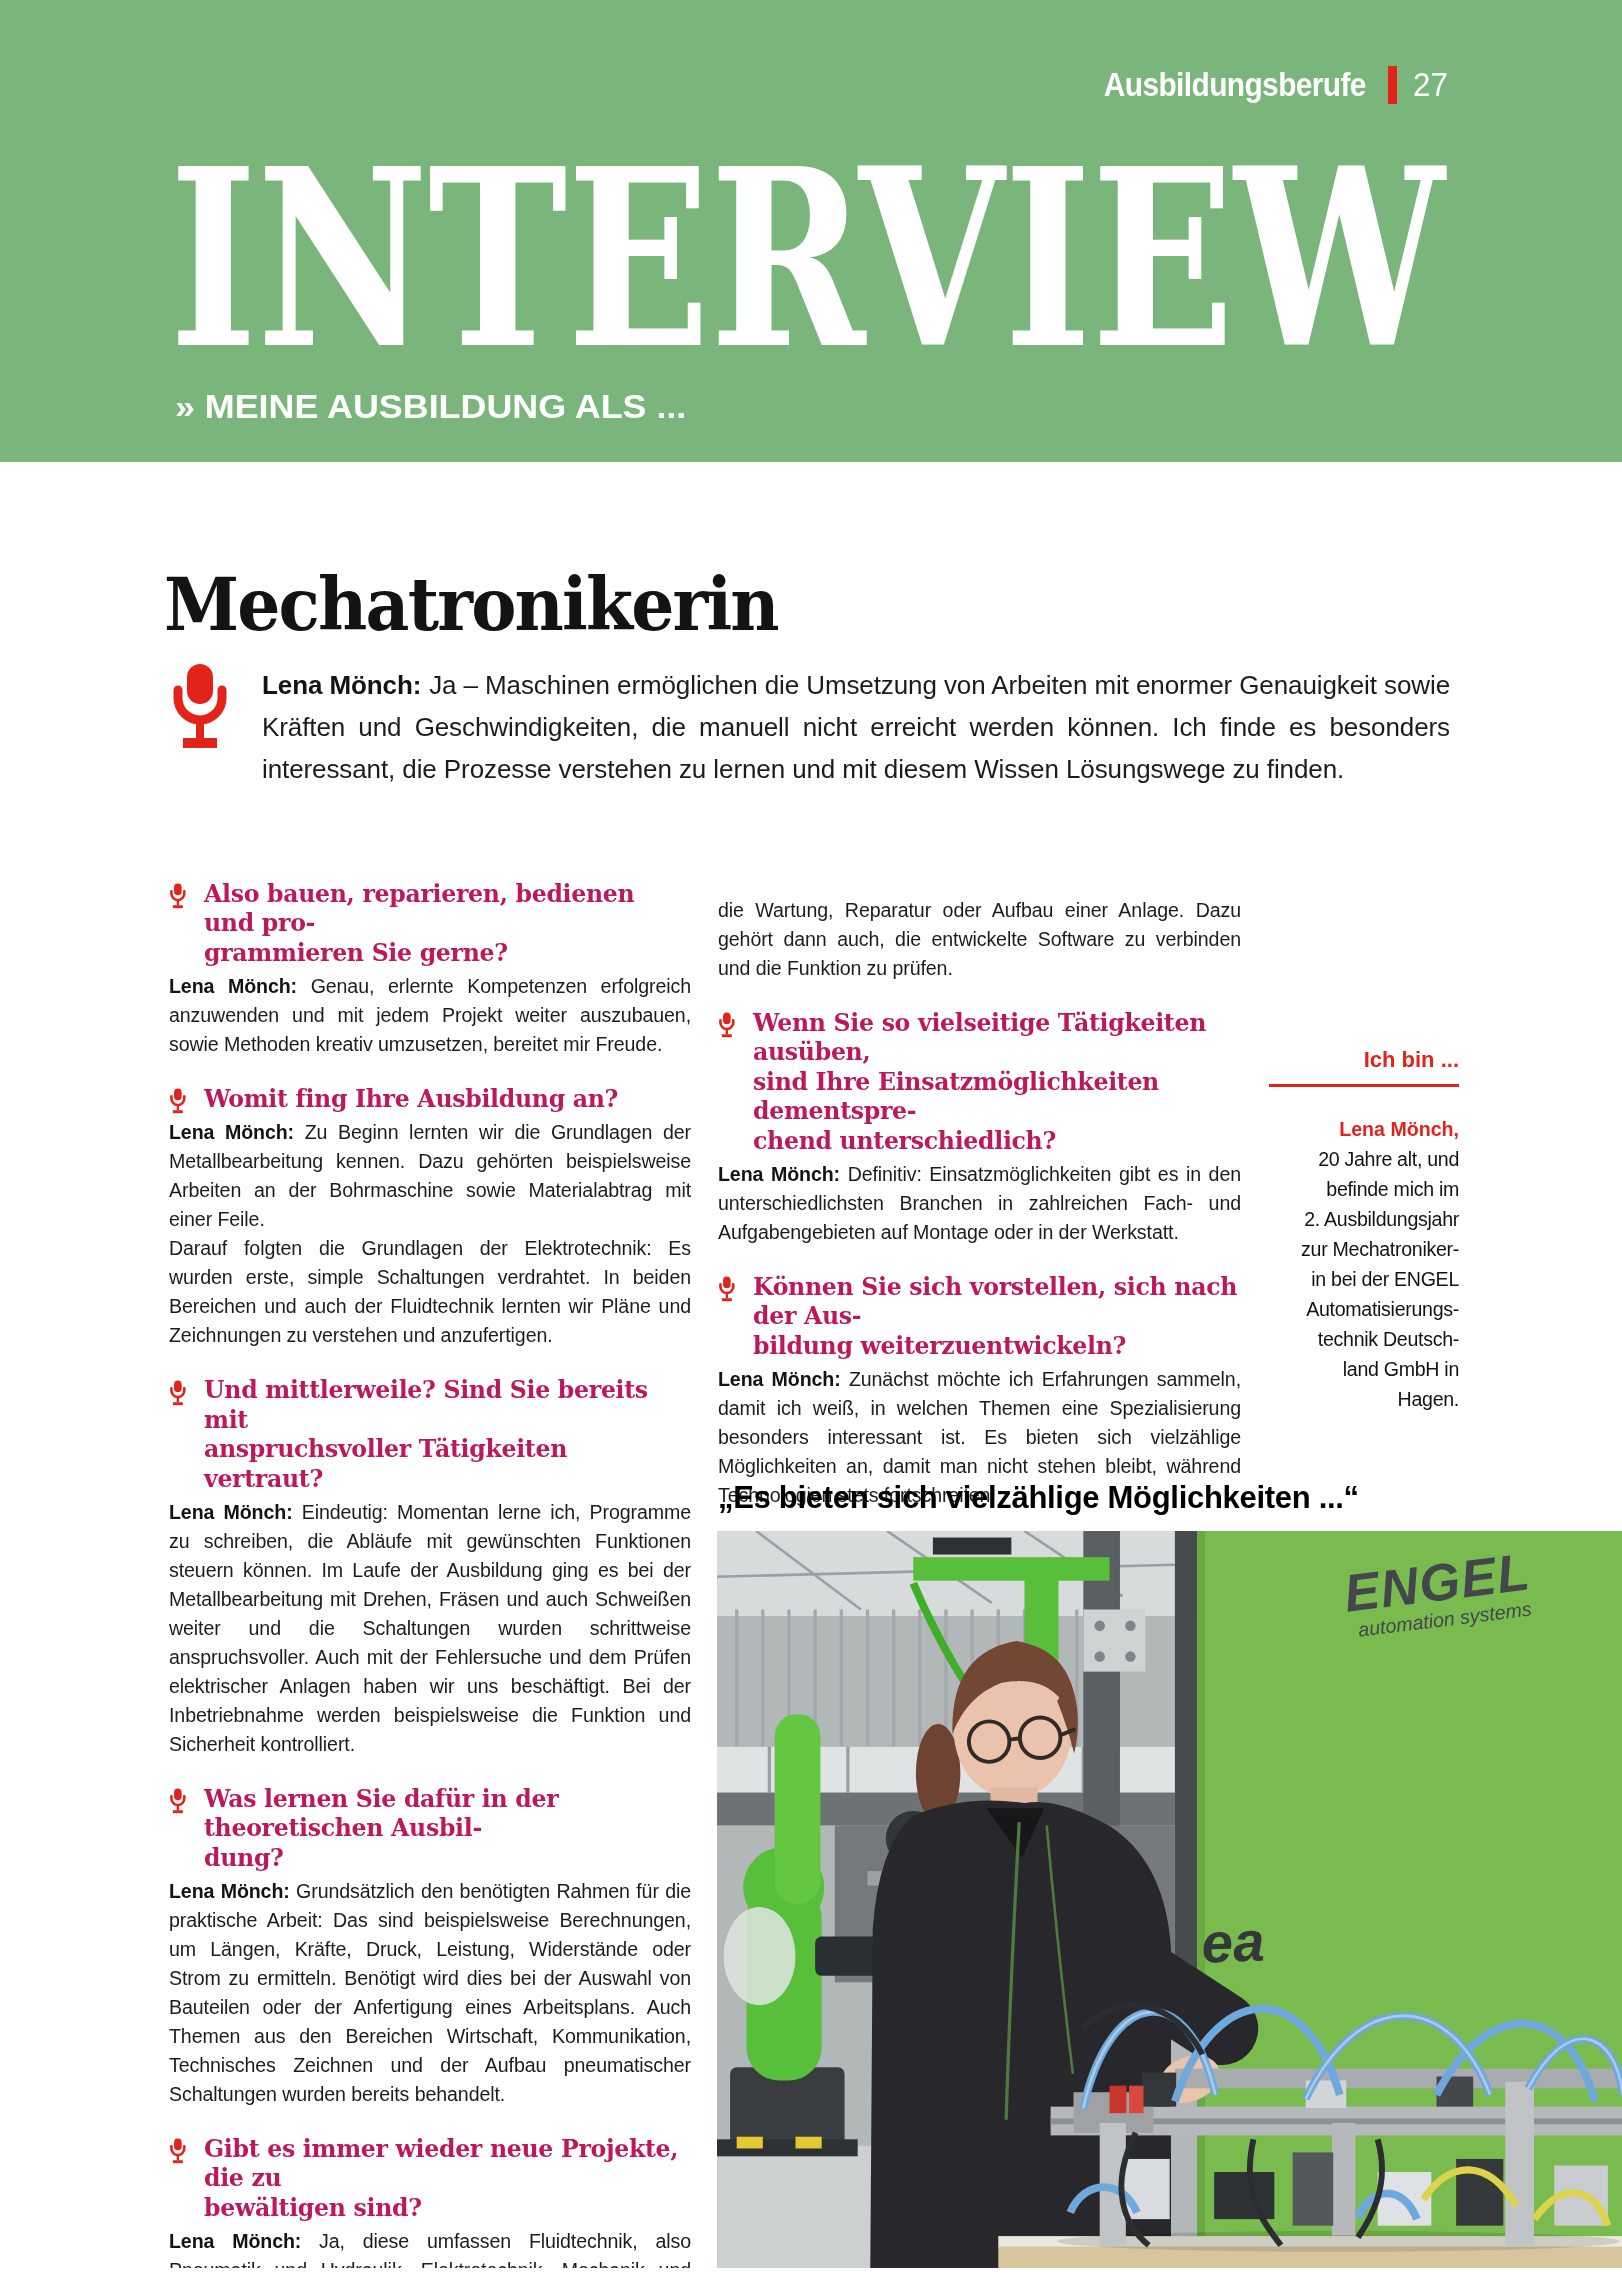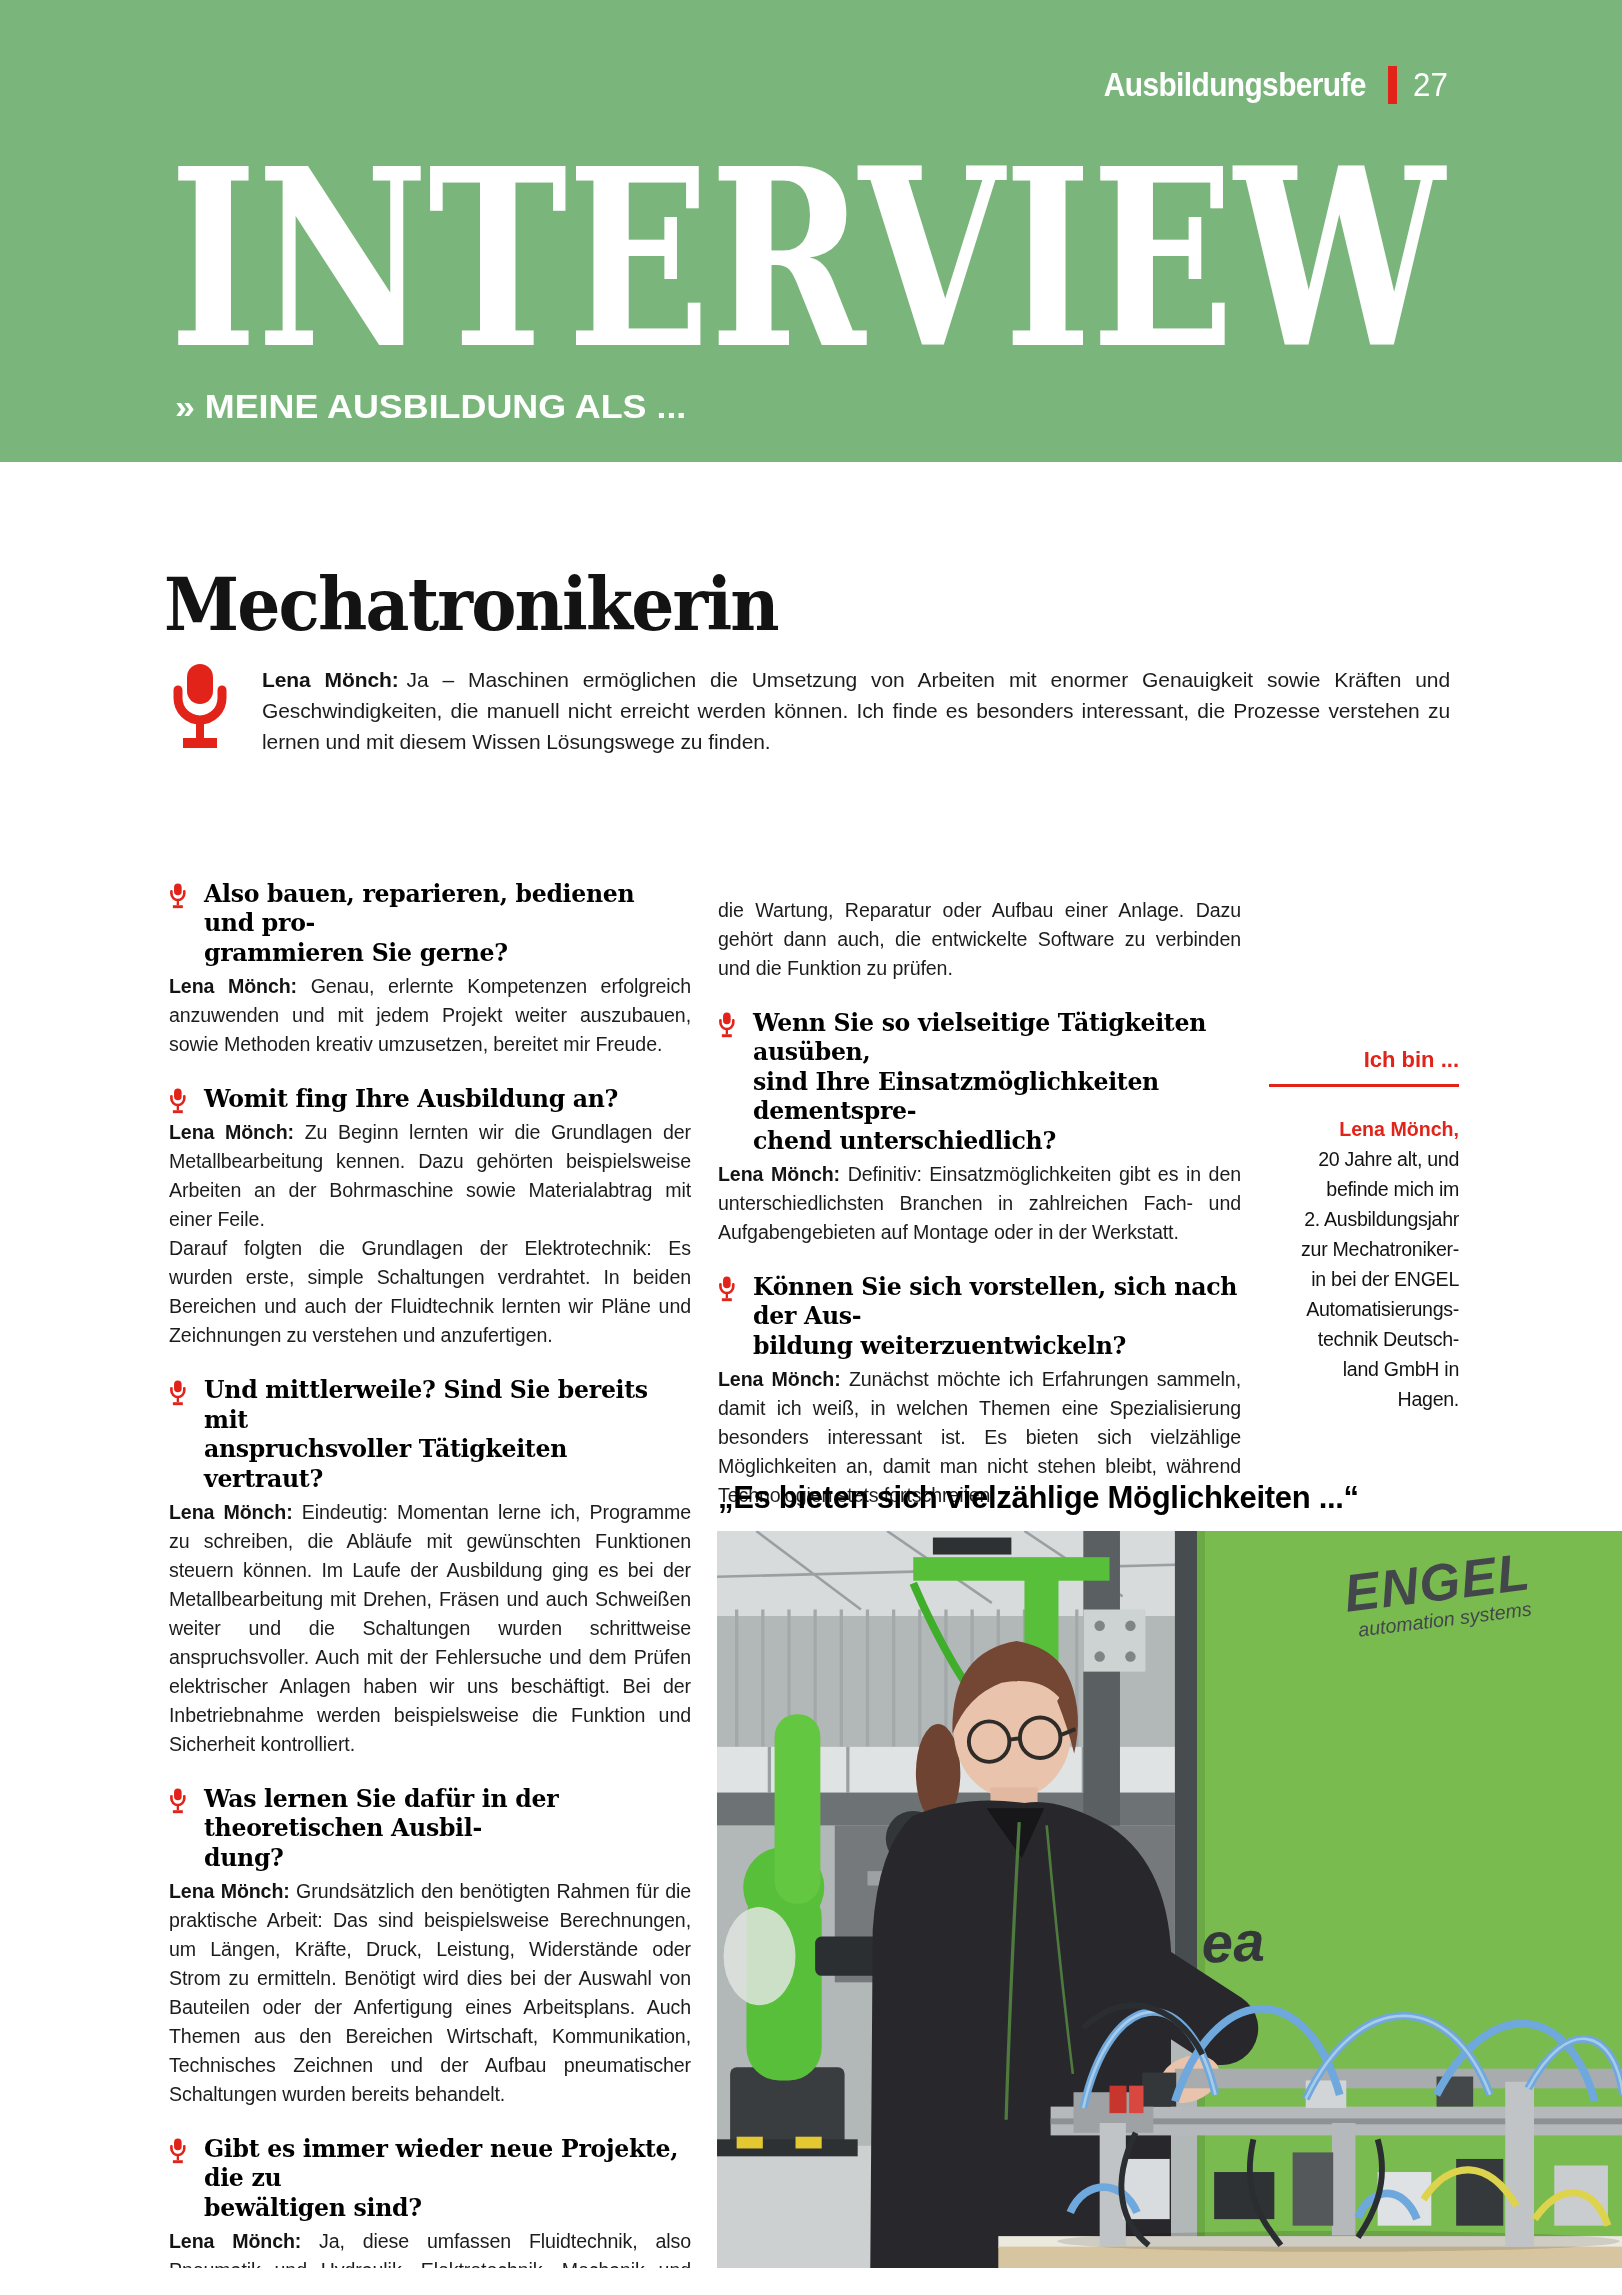--- a/index.html
+++ b/index.html
@@ -20,35 +20,35 @@
   
   .article-title{position:absolute;left:164px;top:516px;font-family:"DejaVu Serif",serif;
                  font-weight:bold;font-size:73px;line-height:79px;color:#131313;
                  letter-spacing:-2px;transform:scaleX(.93);transform-origin:left center;white-space:nowrap;}
 
   
   .lead{position:absolute;left:169px;top:647px;width:1284px;}
   .lead-mic{position:absolute;left:1.3px;top:9.2px;width:60px;height:106px;color:#e2231a;}
   .lead-q{margin:0 0 0 93px;width:1188px;font-family:"DejaVu Serif",serif;font-weight:bold;
           font-size:33px;line-height:40px;color:#e2231a;white-space:pre-line;letter-spacing:-0.7px;}
-  .lead-a{margin:17px 12px 0 93px;width:1188px;font-size:21px;line-height:31px;text-align:justify;
+  .lead-a{margin:17px 12px 0 93px;width:1188px;font-size:26px;line-height:42px;text-align:justify;
           letter-spacing:-0.1px;}
   .speaker{font-weight:bold;color:#131313;}
   .lead-a .speaker{margin-right:7.9px;}
 
   
   .col{position:absolute;top:880px;}
   .col-left{left:169px;width:522px;}
   .col-right{left:718px;width:523px;}
   .qa{position:relative;margin:0 0 22px 0;}
   .qa + .qa{margin-top:26px;}
   .q-row{position:relative;padding-left:35px;}
   .mic-s{position:absolute;left:0;top:3.3px;width:17.7px;height:27.5px;color:#e2231a;}
   .q{font-family:"DejaVu Serif",serif;font-weight:bold;font-size:23.6px;line-height:29.4px;
-     color:#000000;white-space:pre-line;letter-spacing:-0.3px;margin:0;}
+     color:#be185d;white-space:pre-line;letter-spacing:-0.3px;margin:0;}
   .answer{margin:3.9px 0 0 0;font-size:19.6px;line-height:29px;text-align:justify;
           white-space:pre-line;letter-spacing:-0.1px;hyphens:auto;}
   .cont-p{margin:16px 0 26px 0;}
 
   
   .sidebar{position:absolute;left:1269px;top:1047px;width:190px;text-align:right;}
   .sb-title{color:#e2231a;font-weight:bold;font-size:22px;margin:0;padding-bottom:10.5px;
             border-bottom:3.9px solid #e2231a;}
   .sb-name{color:#e2231a;font-weight:bold;font-size:19.6px;line-height:30px;margin:27.5px 0 0 0;}
   .sb-body{color:#131313;font-weight:normal;font-size:19.6px;line-height:30px;margin:0;

